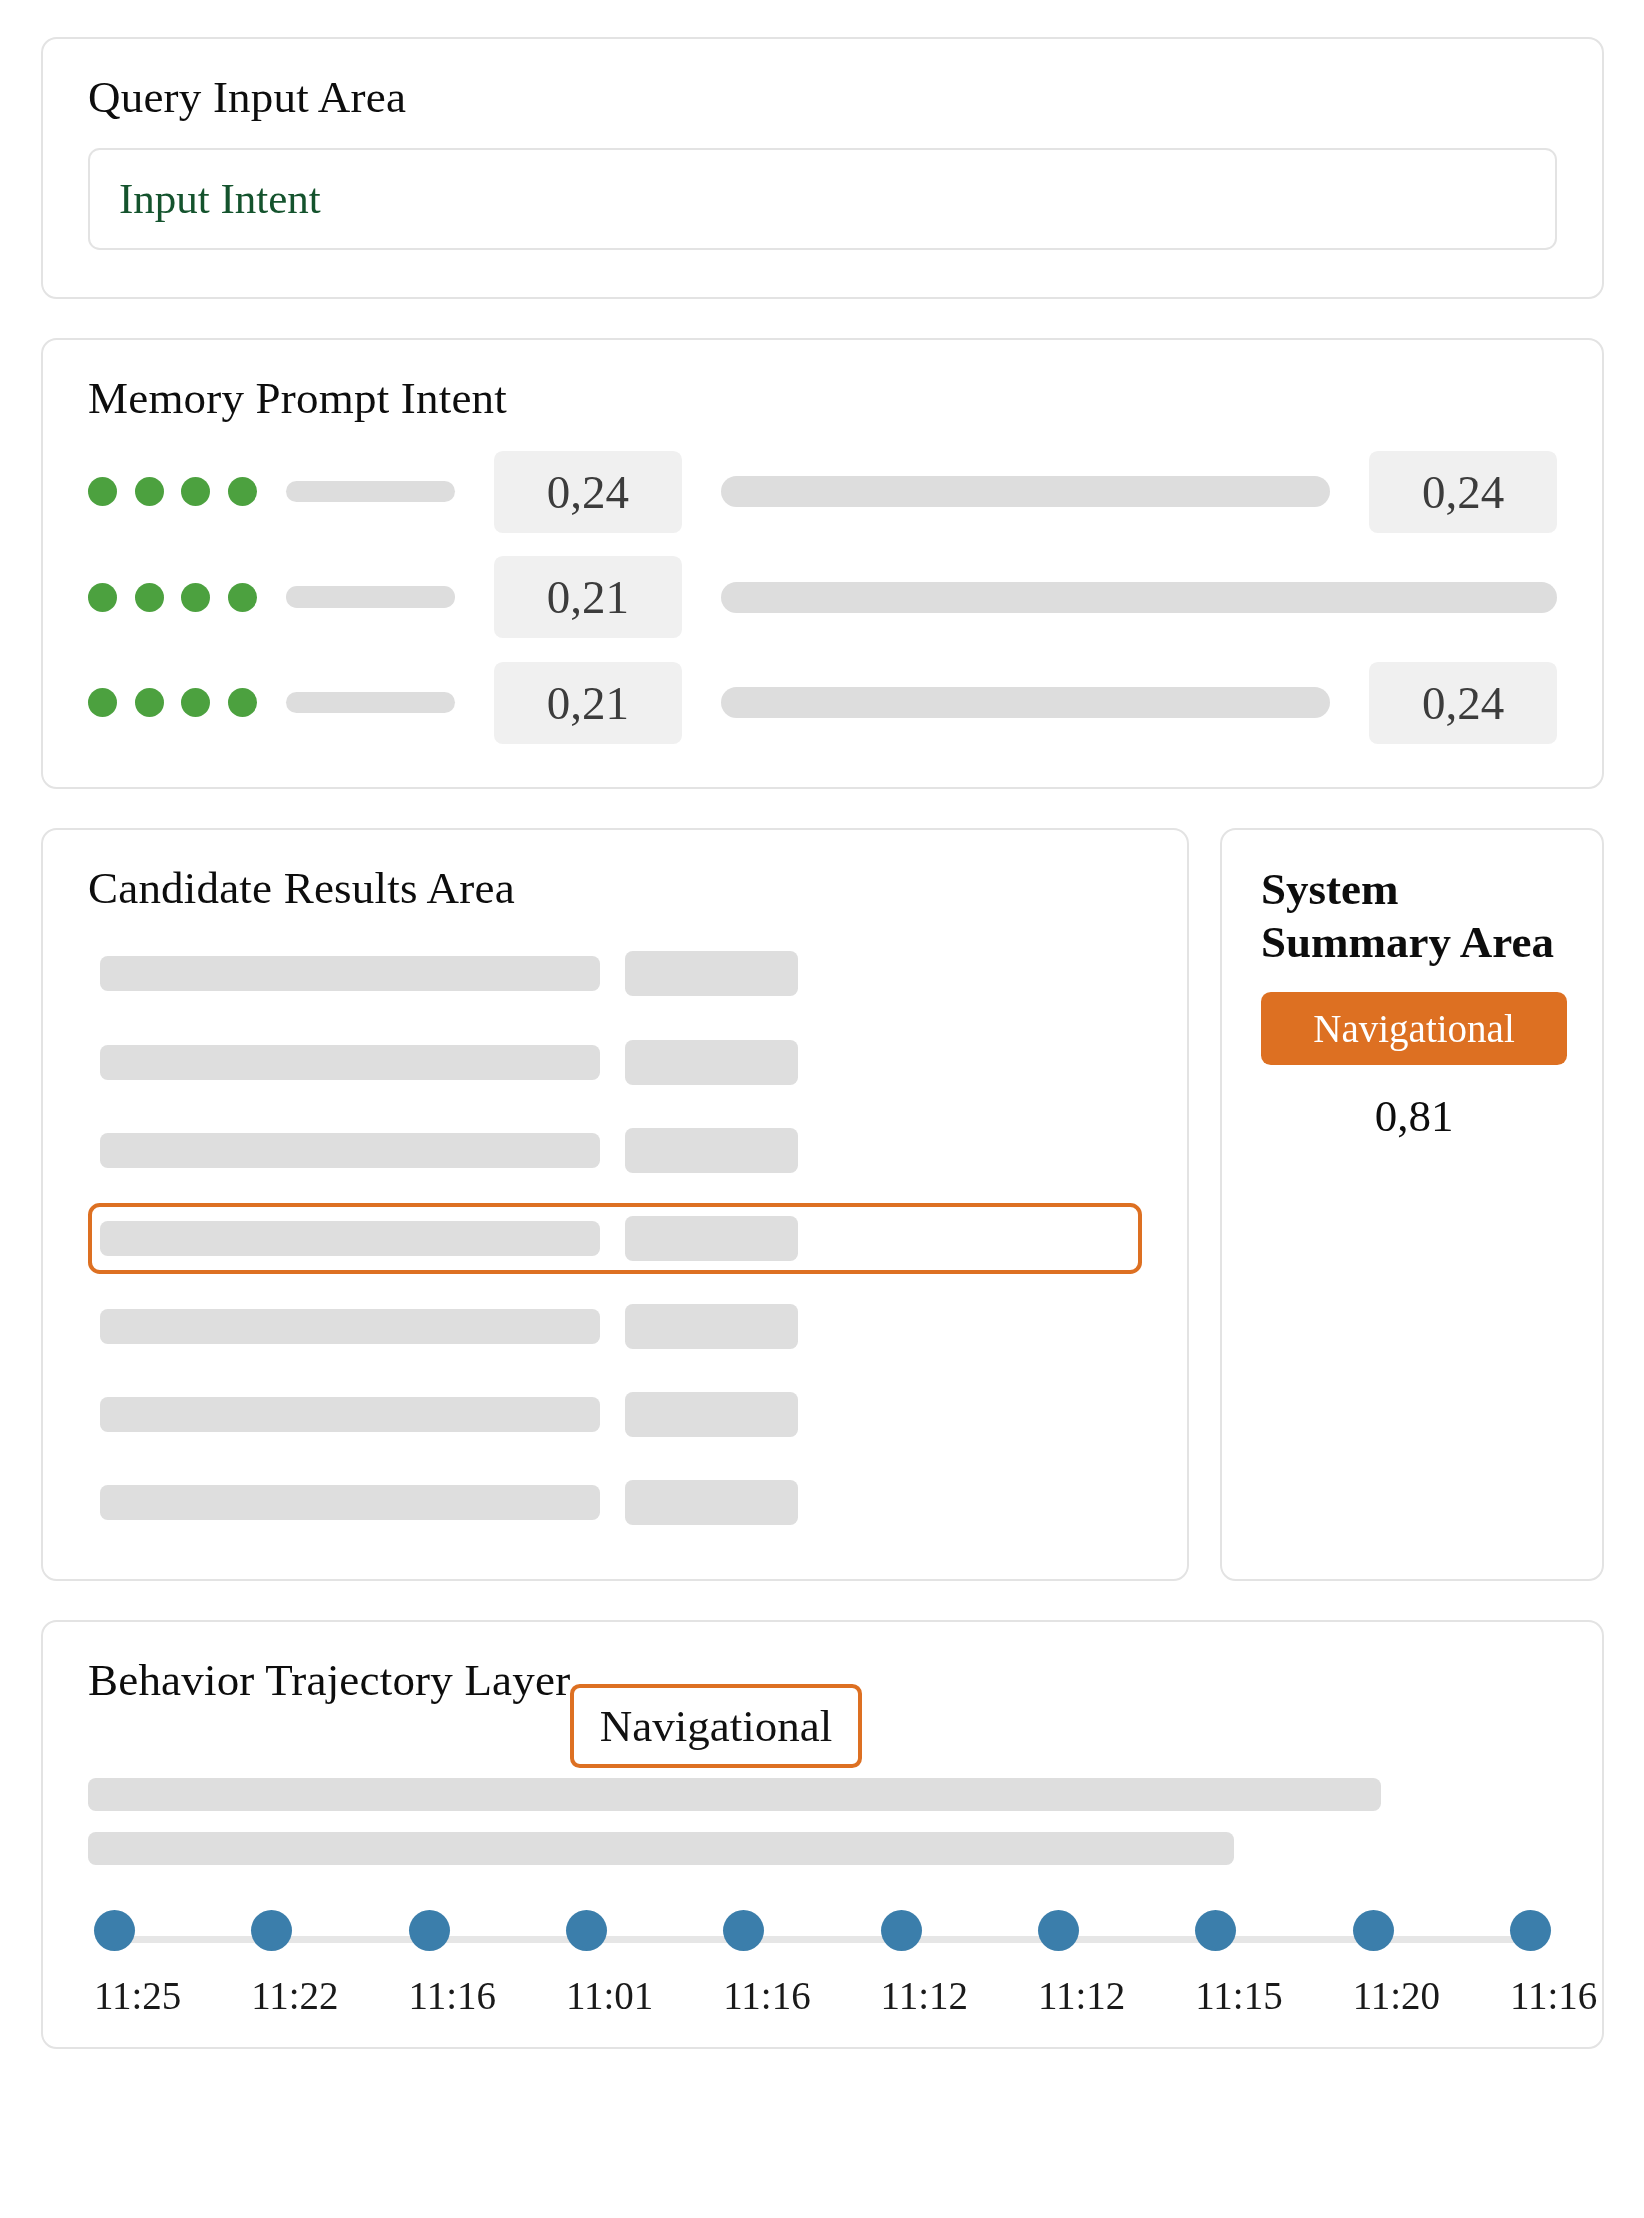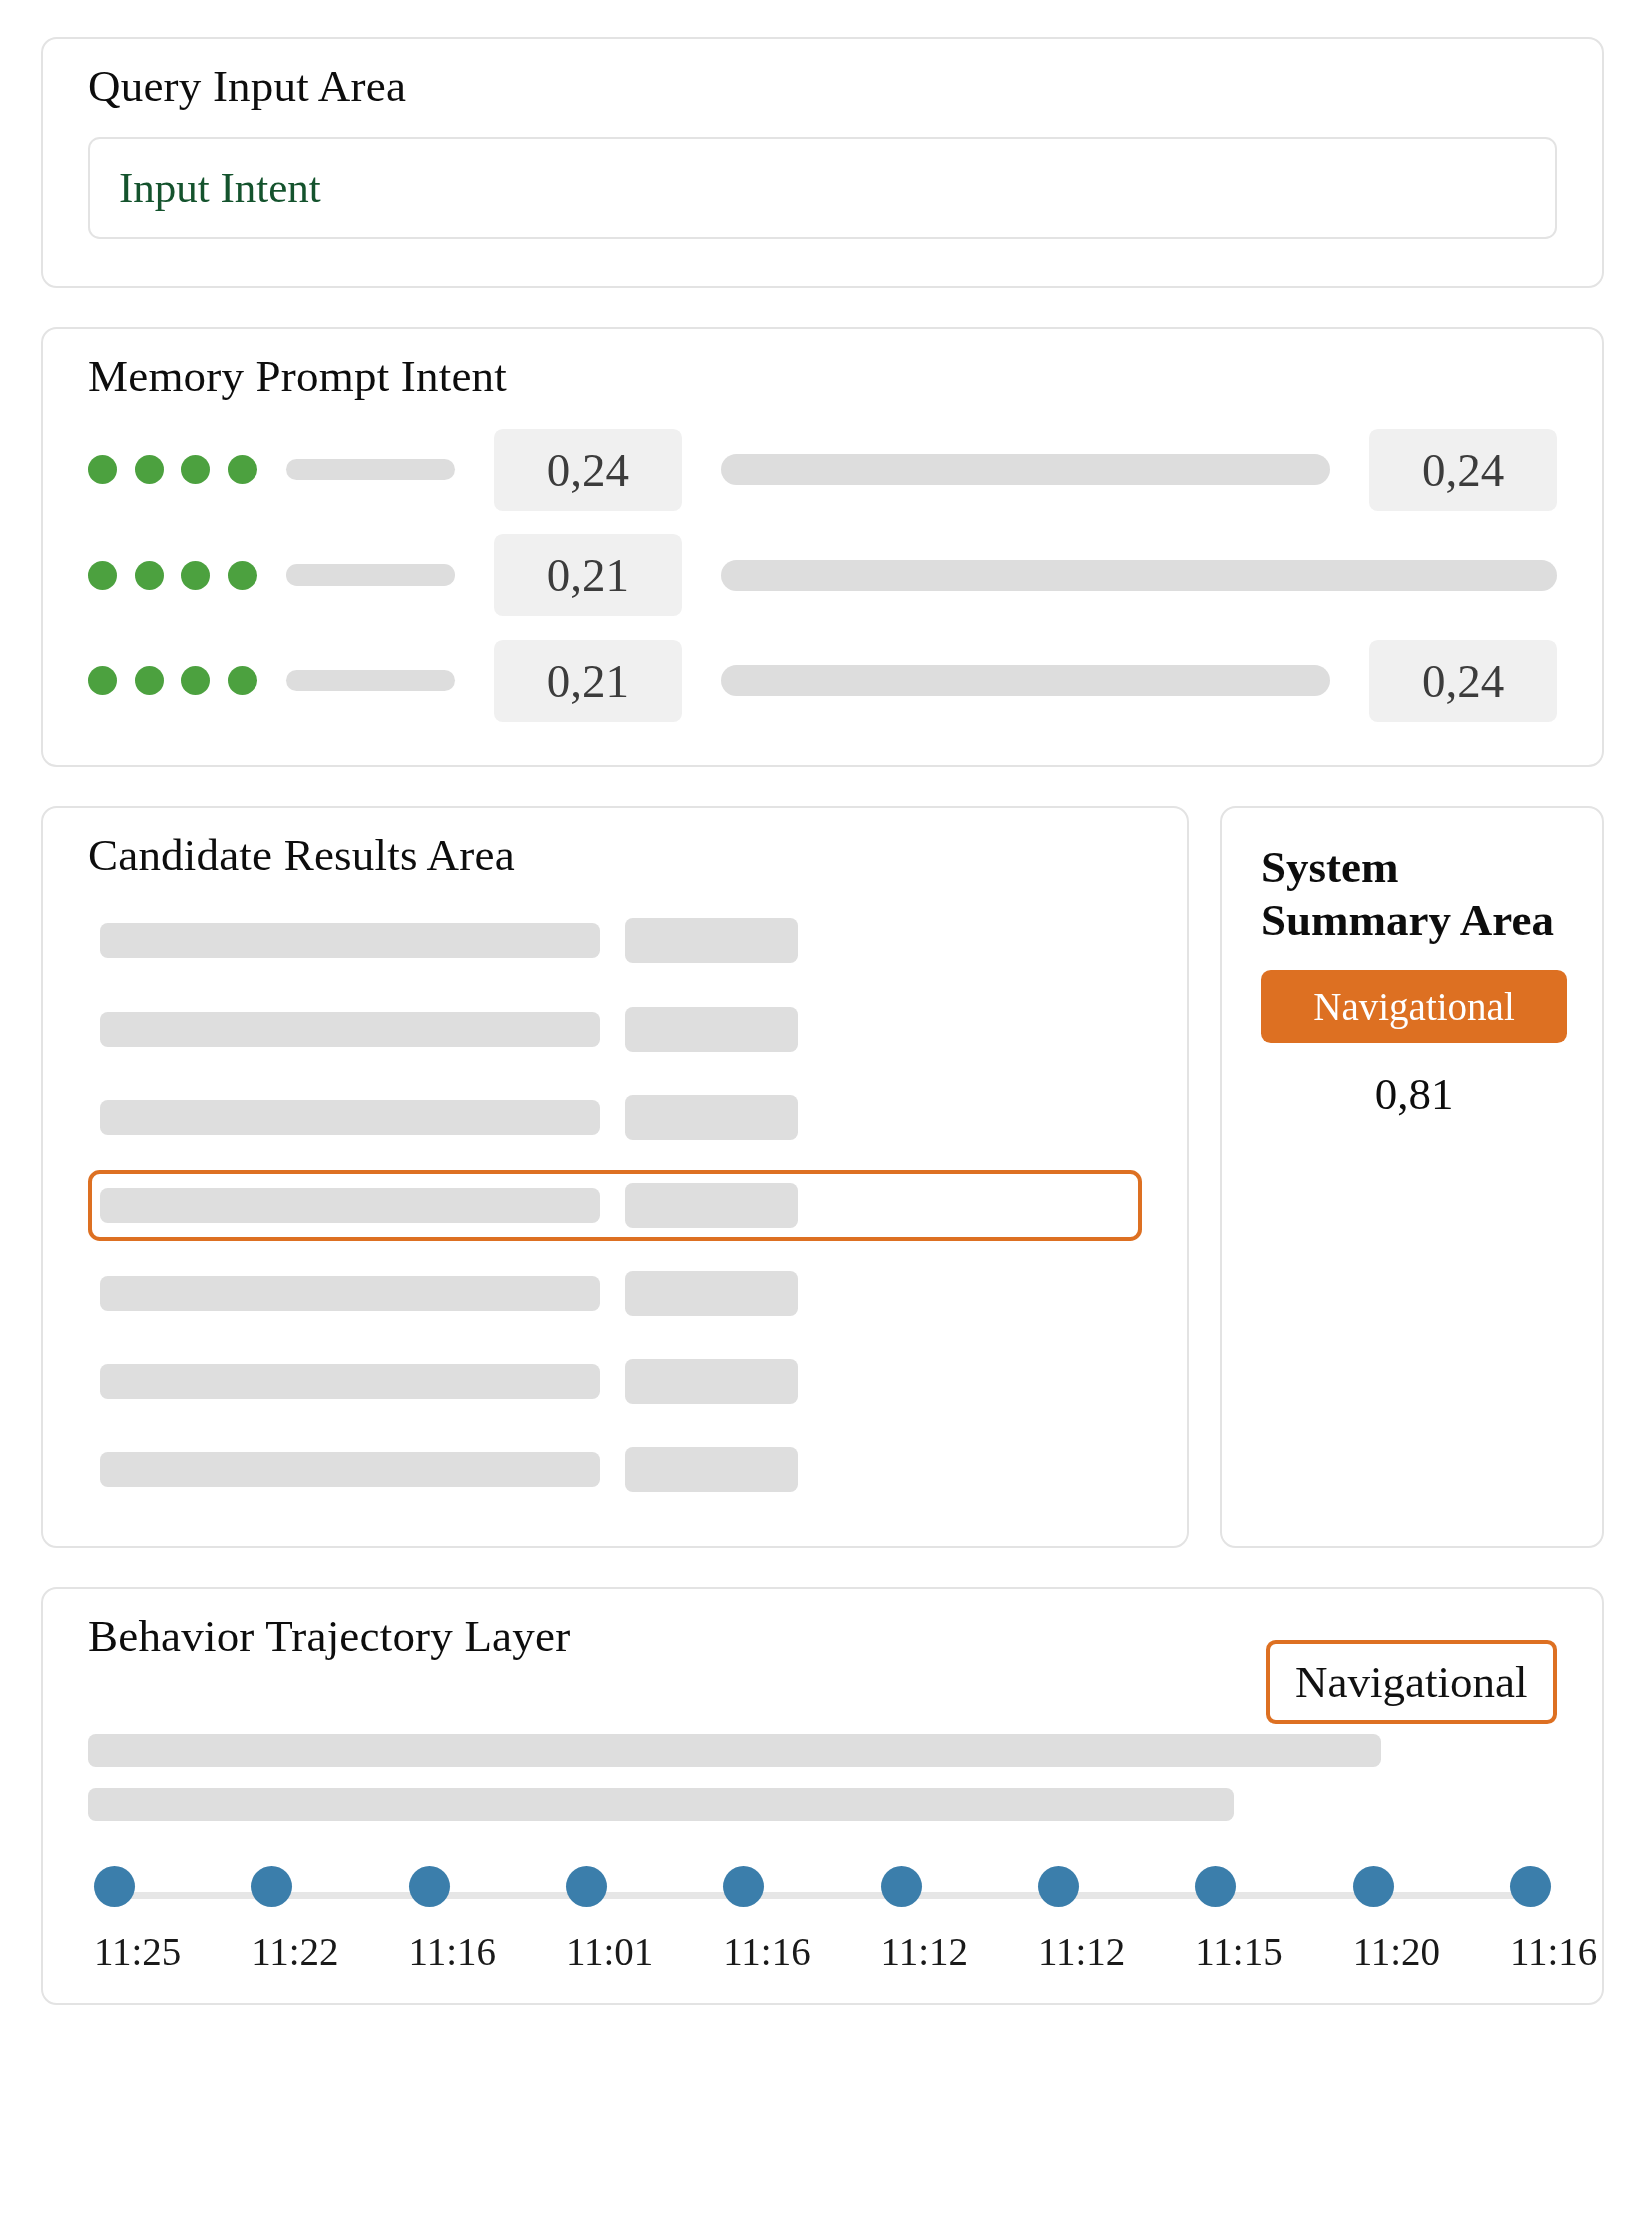--- a/index.html
+++ b/index.html
@@ -15,21 +15,21 @@
     padding: 37px 41px 27.4px 41px;
     display: flex;
     flex-direction: column;
     gap: 39px;
   }
 
   .card {
     background: #ffffff;
     border: 2.9px solid #e3e3e3;
     border-radius: 15.7px;
-    padding: 22px 45px 39px 45px;
+    padding: 33px 45px 39px 45px;
   }
 
   .card-title {
     font-size: 45px;
     font-weight: 400;
     color: #0d0d0d;
     letter-spacing: 0.2px;
     line-height: 1.12;
   }
 
@@ -142,21 +142,21 @@
     font-size: 45px; color: #0d0d0d; line-height: 1.2;
   }
   .summary-score {
     margin-top: 25.5px;
     font-size: 45px; color: #0d0d0d;
   }
 
   
   #trajectory-card { padding-bottom: 29px; }
 
-  .traj-head { display: flex; align-items: flex-start; justify-content: space-between; }
+  .traj-head { display: flex; align-items: flex-start; }
 
   .badge-outline {
     border: 4.9px solid #DD7022;
     border-radius: 9.8px;
     background: #ffffff;
     color: #111111;
     font-size: 45px;
     padding: 11.8px 25.5px;
     margin-top: 29px;
   }

